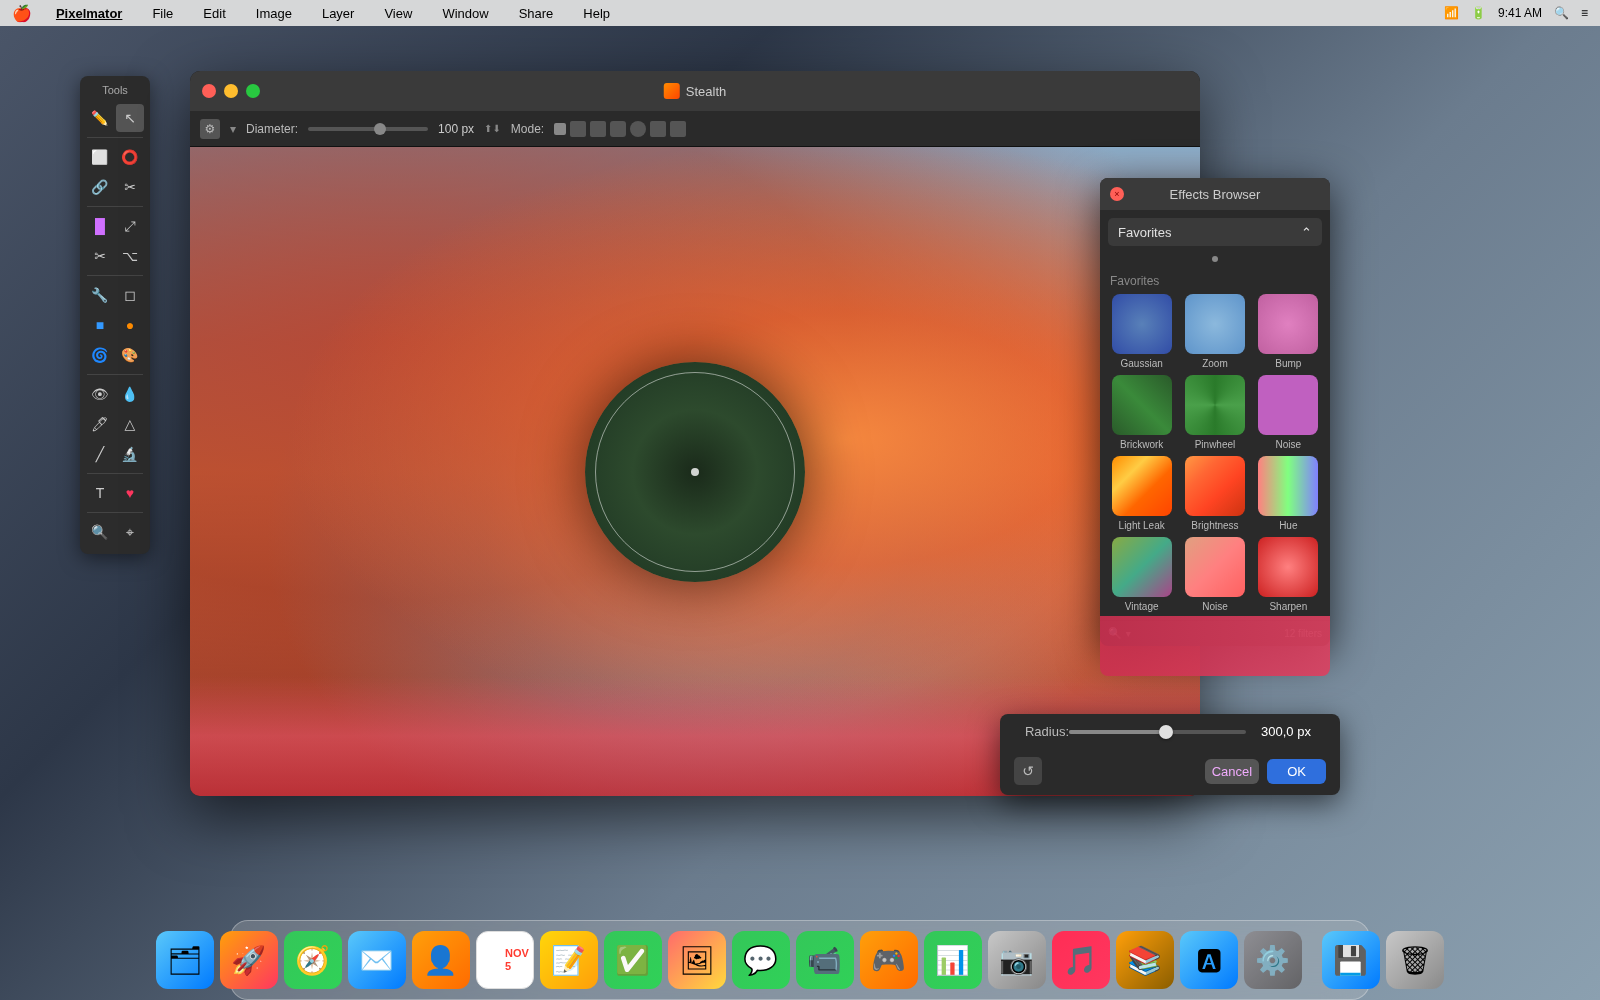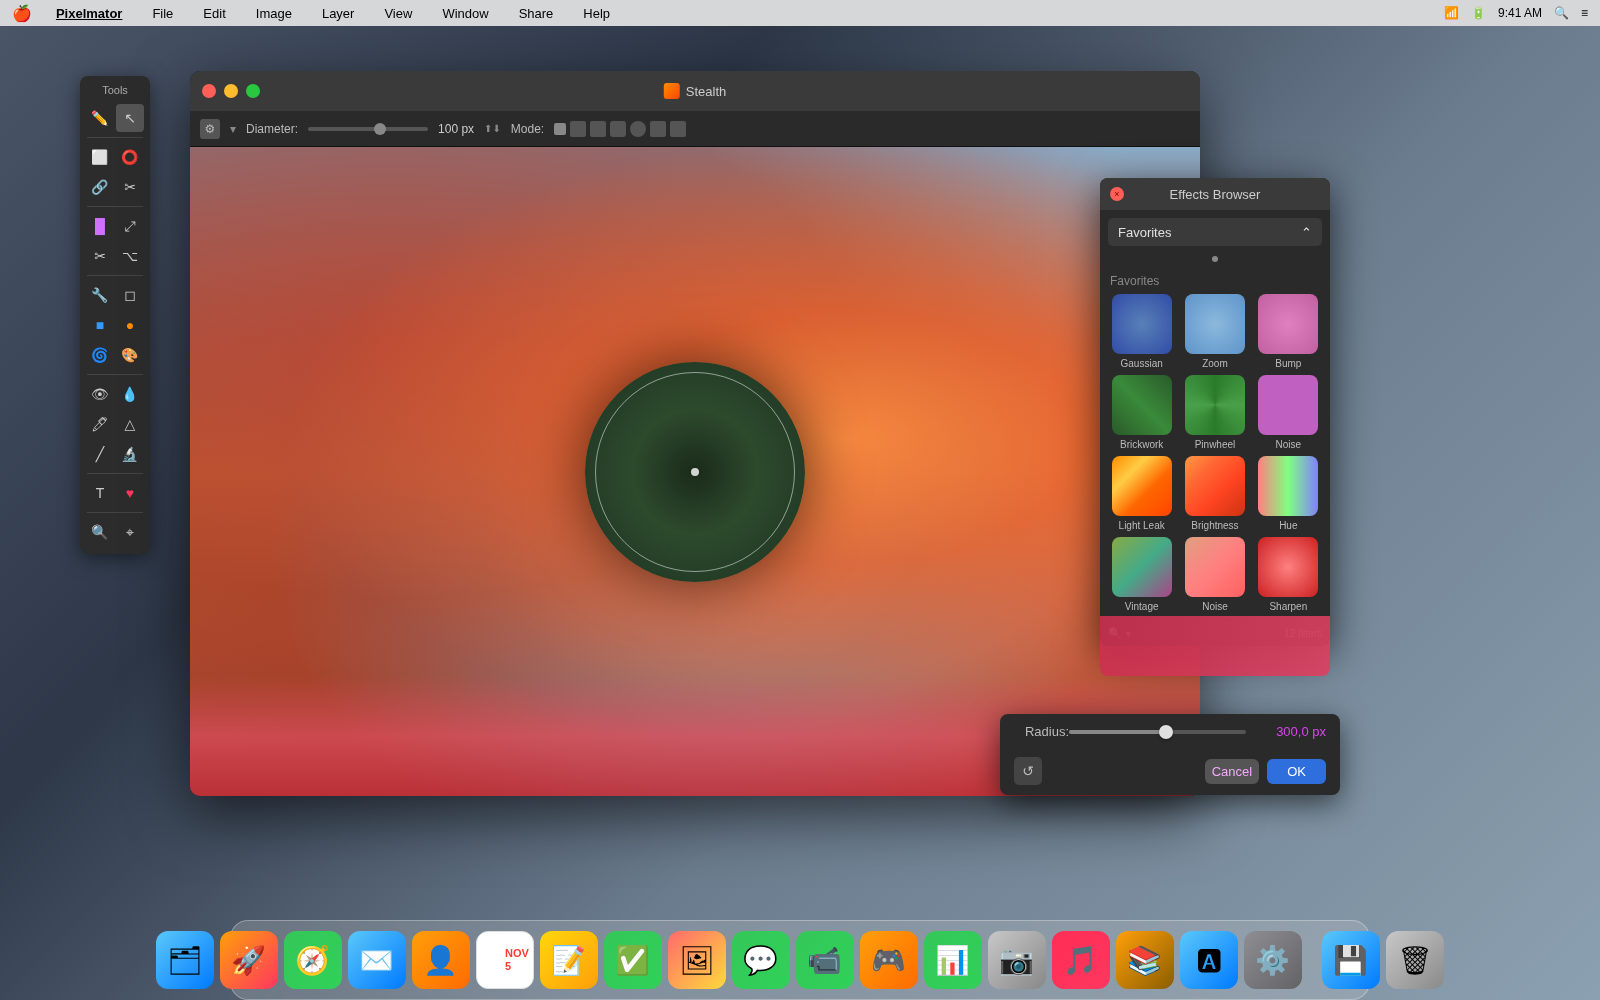--- a/index.html
+++ b/index.html
@@ -454,23 +454,23 @@
       width: 14px;
       height: 14px;
       border-radius: 50%;
       background: #e0e0e0;
       position: absolute;
       top: -5px;
       box-shadow: 0 1px 3px rgba(0,0,0,0.4);
     }
     .pinch-value {
       font-size: 13px;
-      color: #d946ef;
+      color: #ffffff;
       width: 80px;
-      text-align: right;
+      text-align: center;
     }
     .pinch-footer {
       display: flex;
       align-items: center;
       padding: 8px 14px 10px;
       justify-content: flex-end;
       gap: 8px;
     }
     .pinch-reset-btn {
       width: 28px;

